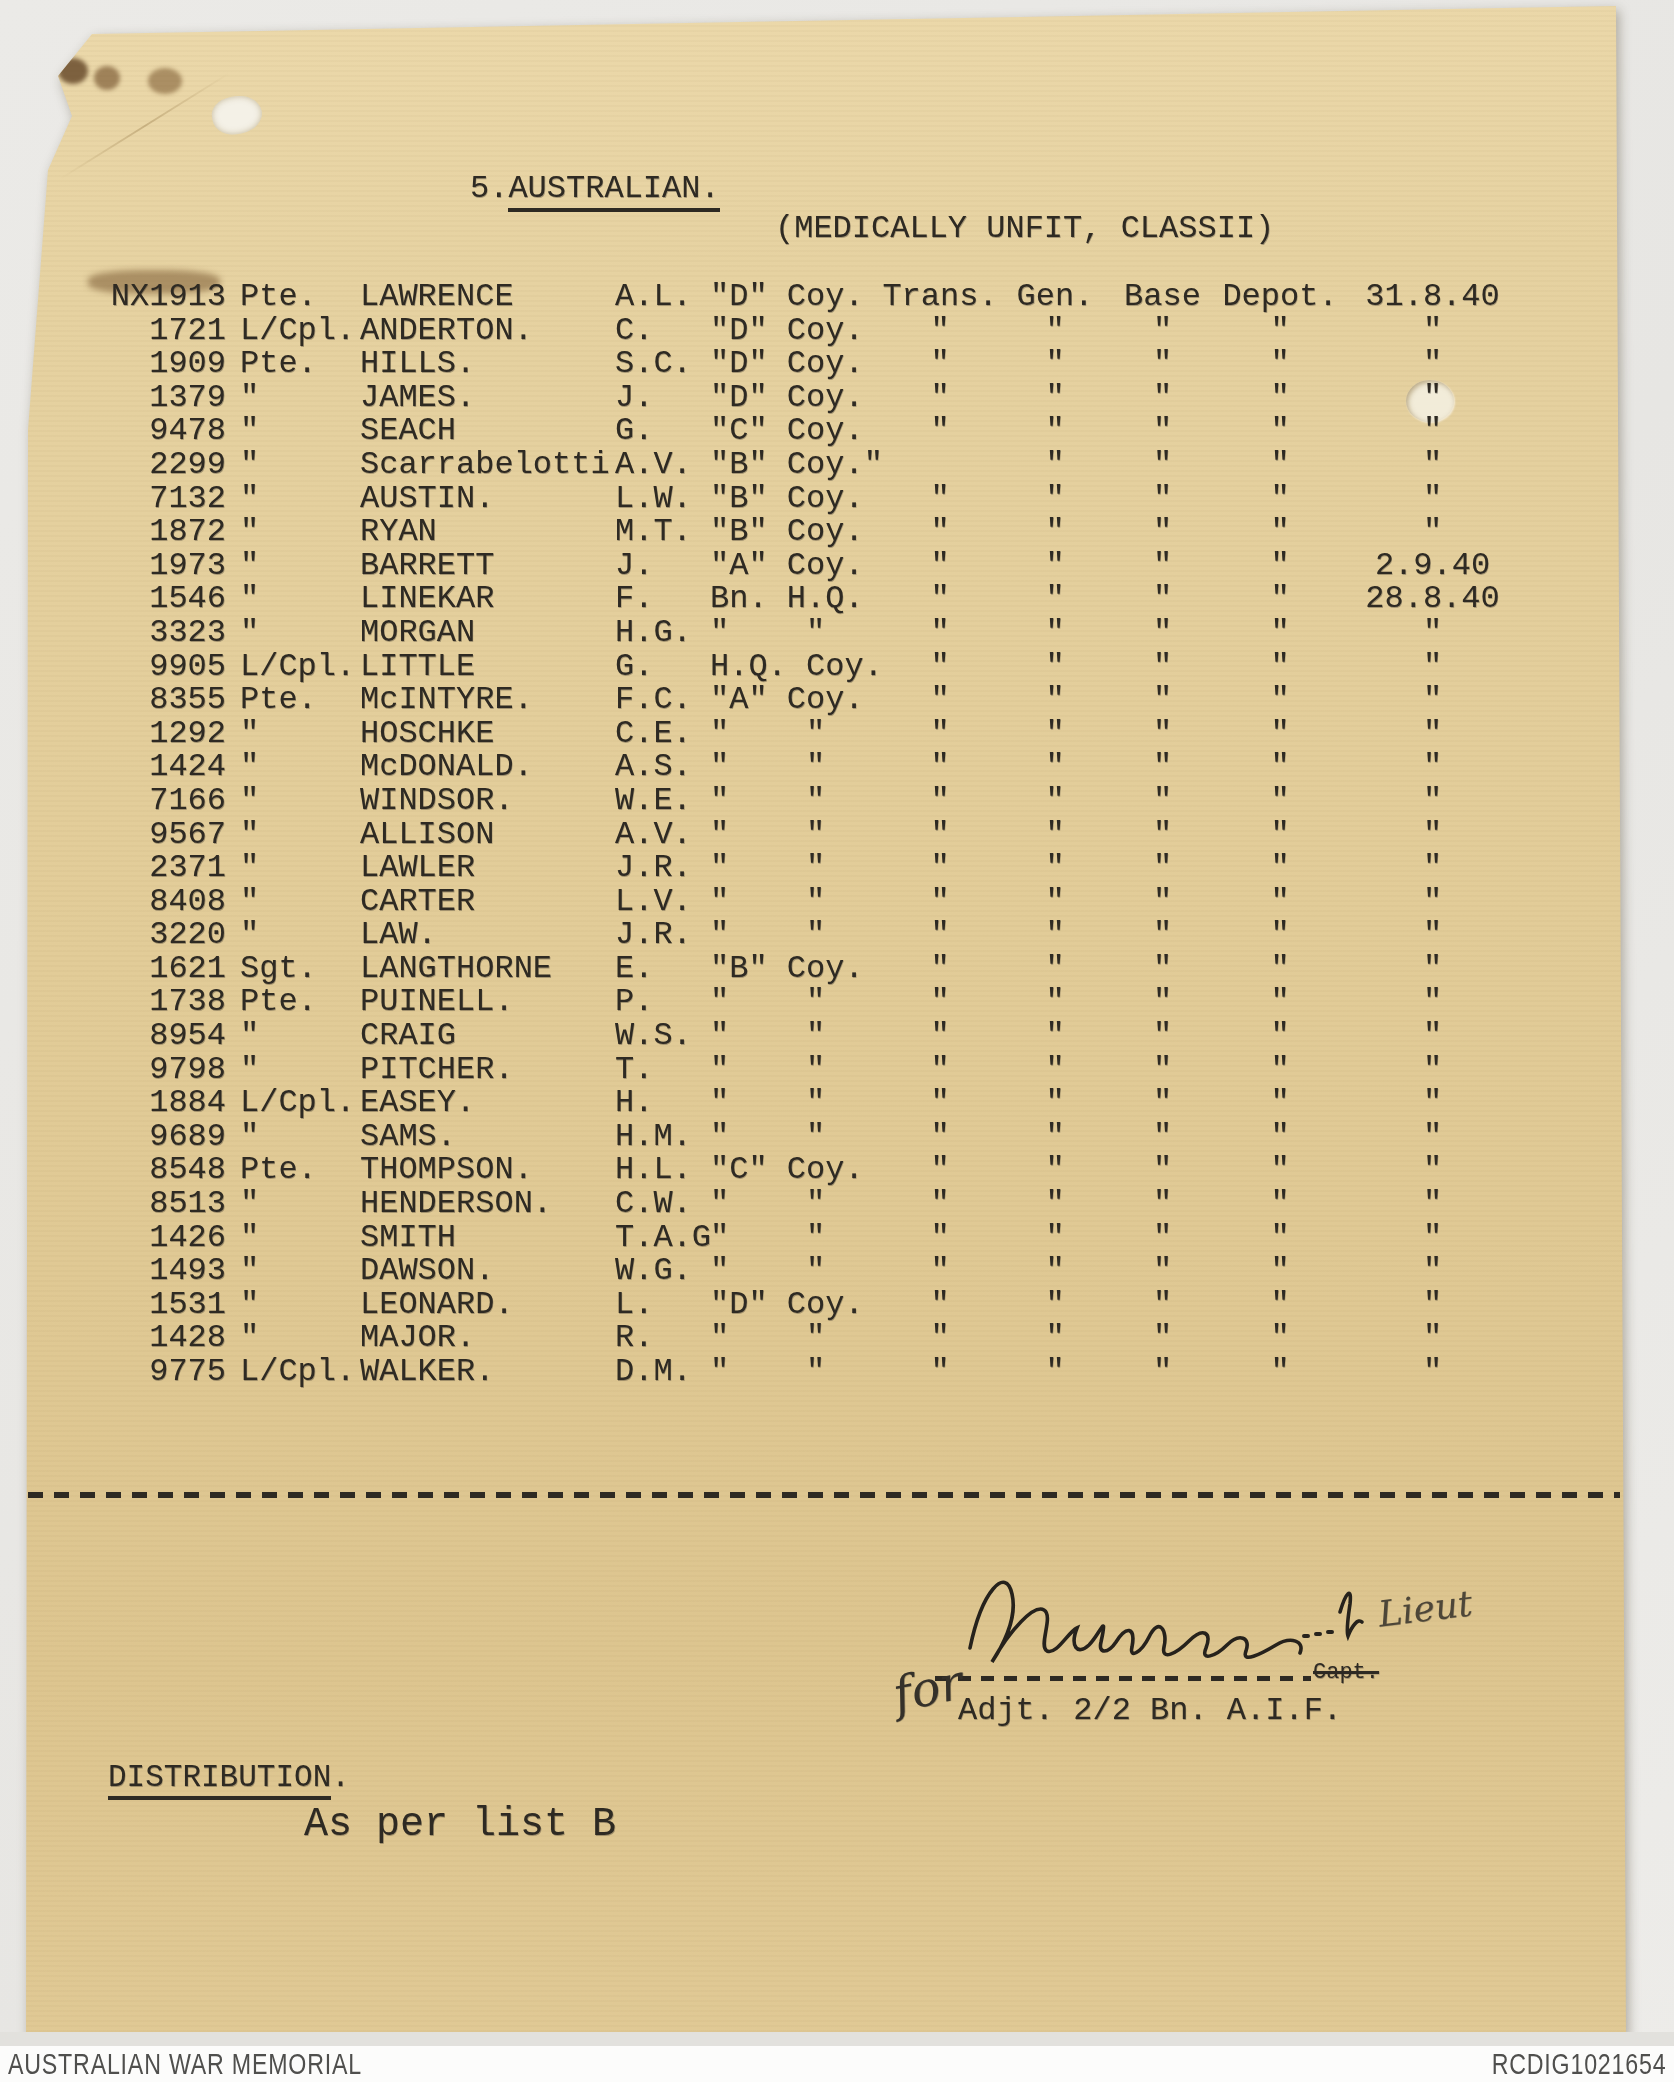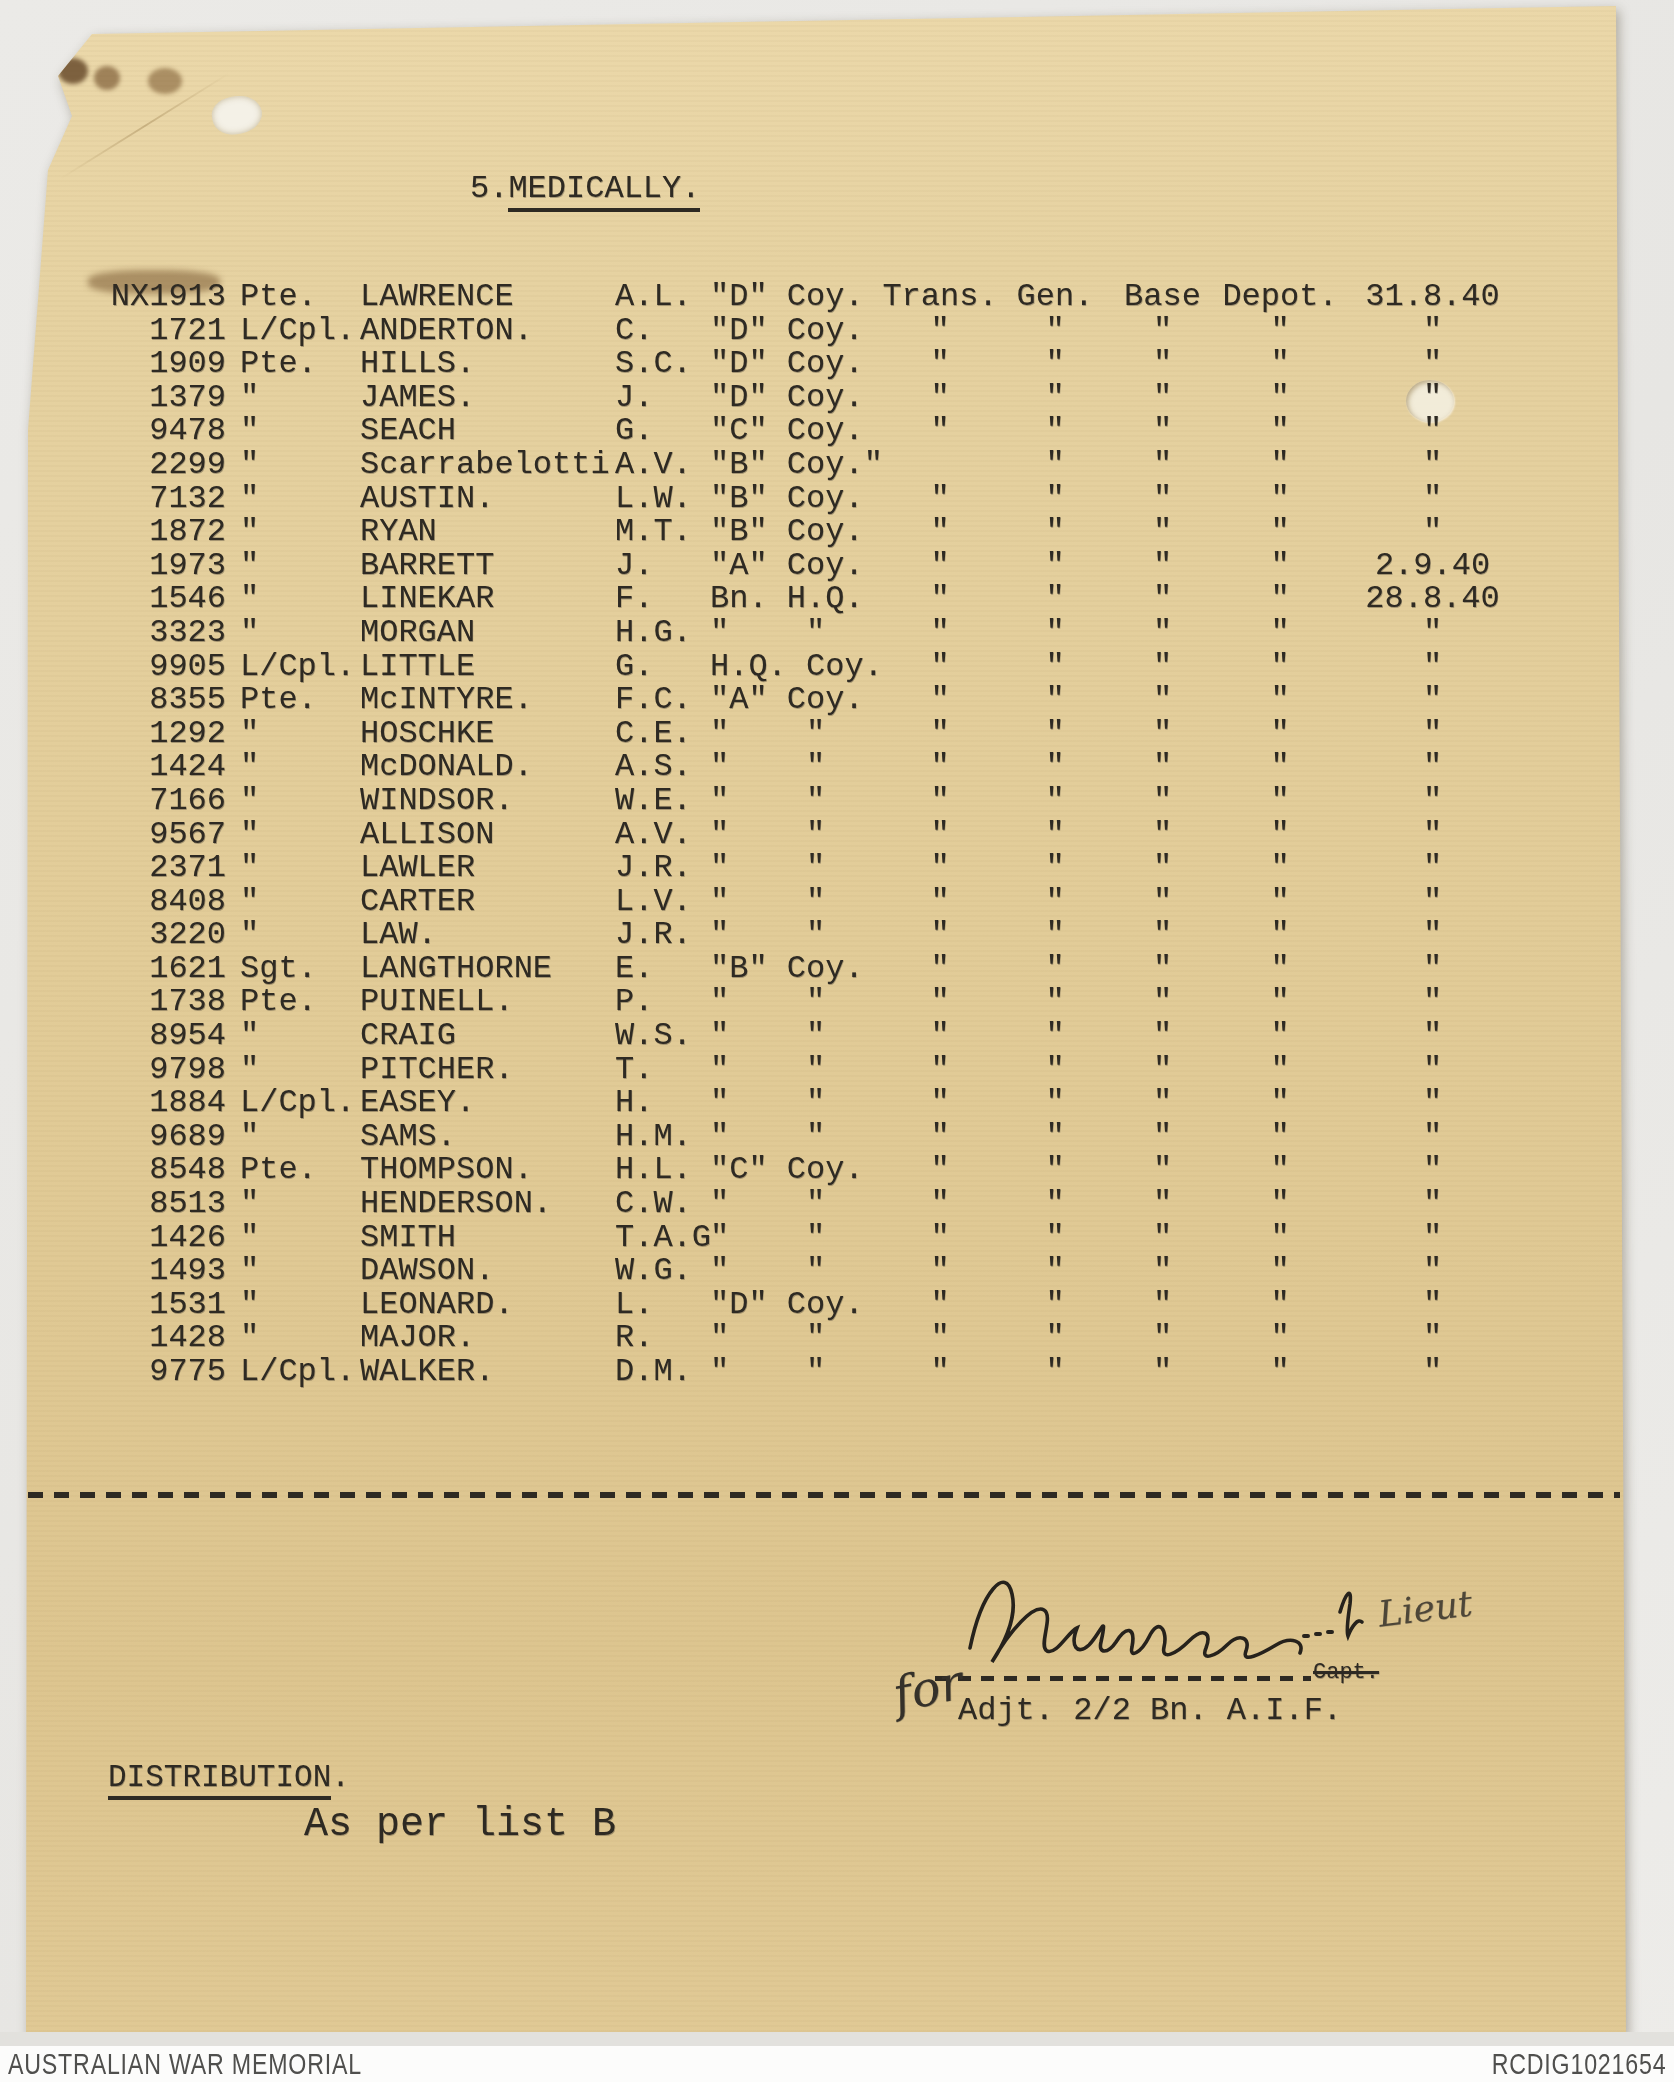--- a/index.html
+++ b/index.html
@@ -68,21 +68,22 @@
     <div class="paper ink">
 
       <div class="stain" style="left:58px;top:58px;width:30px;height:26px;background:rgba(88,58,28,.75);"></div>
       <div class="stain" style="left:94px;top:66px;width:26px;height:24px;background:rgba(108,74,36,.6);"></div>
       <div class="stain" style="left:148px;top:68px;width:34px;height:26px;background:rgba(118,84,44,.55);"></div>
       <div class="stain" style="left:88px;top:270px;width:132px;height:24px;background:rgba(112,78,40,.5);filter:blur(3px);border-radius:40%;"></div>
       <div class="tear-patch" style="left:212px;top:96px;width:50px;height:38px;transform:rotate(-12deg);"></div>
       <div class="crease" style="left:60px;top:178px;width:200px;transform:rotate(-32deg);"></div>
       <div class="hole" style="left:1406px;top:380px;width:48px;height:42px;"></div>
 
-      <div class="doc-title"><span>5.</span><span class="u">MEDICALLY.</span></div>
+      <div class="doc-title"><span>5.</span><span class="u">AUSTRALIAN.</span></div>
+      <div class="doc-subtitle">(MEDICALLY UNFIT, CLASSII)</div>
 
       <div class="ttable">
           <div class="trow">
             <span class="c c0">NX1913</span>
             <span class="c c1">Pte.</span>
             <span class="c c2">LAWRENCE</span>
             <span class="c c3">A.L.</span>
             <span class="c c4">"D" Coy.</span>
             <span class="c c5">Trans.</span>
             <span class="c c6">Gen.</span>

